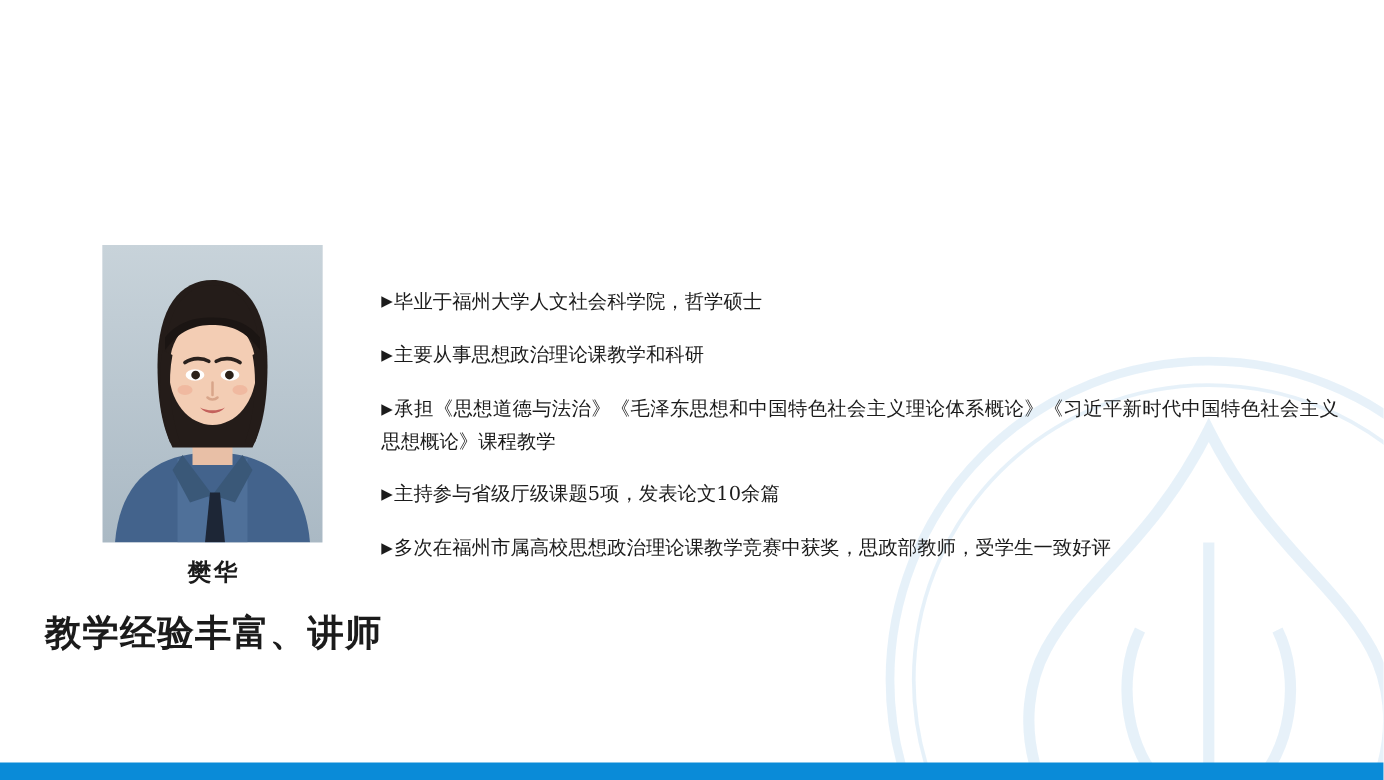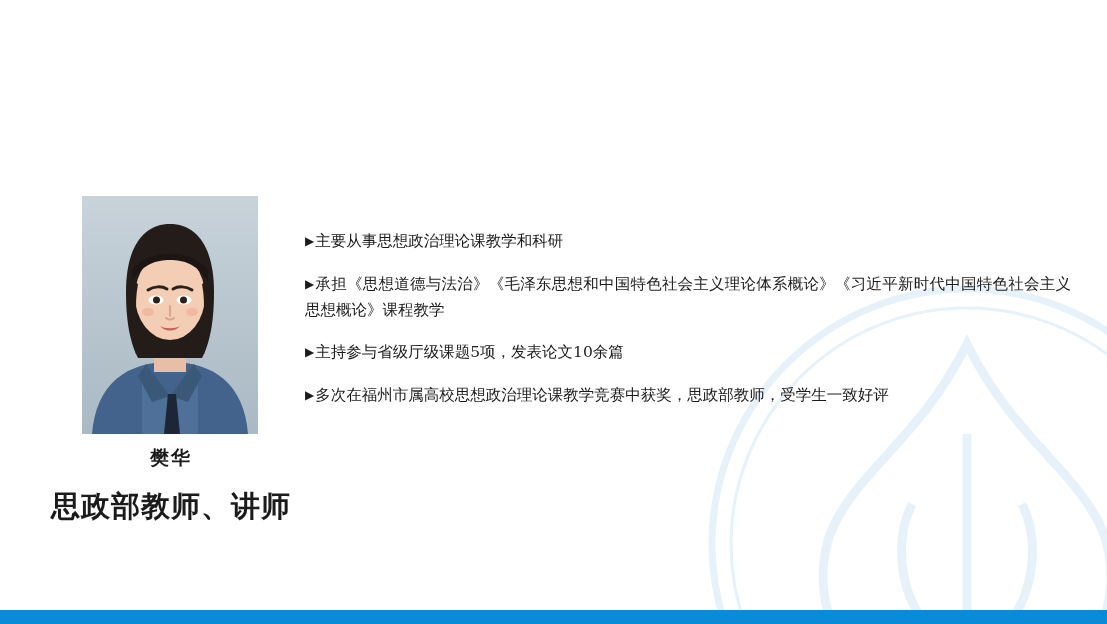--- a/index.html
+++ b/index.html
@@ -260,23 +260,26 @@
 
         <path d="M78 130 C83 136 93 136 98 130 C93 133 83 133 78 130 Z" fill="#c4615c"></path>
 
         <ellipse cx="66" cy="116" rx="6" ry="4" fill="#eda98f" opacity=".55"></ellipse>
         <ellipse cx="110" cy="116" rx="6" ry="4" fill="#eda98f" opacity=".55"></ellipse>
       </g>
     </svg>
   </div>
 
   <div class="name">樊华</div>
-  <div class="title-line">思政部教师、讲师</div>
+  <div class="title-line">教学经验丰富、讲师</div>
 
   <div class="bullets">
+    <div class="bullet">
+      <span class="marker">▶</span><span>毕业于福州大学人文社会科学院，哲学硕士</span>
+    </div>
     <div class="bullet">
       <span class="marker">▶</span><span>主要从事思想政治理论课教学和科研</span>
     </div>
     <div class="bullet tight">
       <span class="marker">▶</span><span>承担《思想道德与法治》《毛泽东思想和中国特色社会主义理论体系概论》《习近平新时代中国特色社会主义思想概论》课程教学</span>
     </div>
     <div class="bullet">
       <span class="marker">▶</span><span>主持参与省级厅级课题5项，发表论文10余篇</span>
     </div>
     <div class="bullet">

